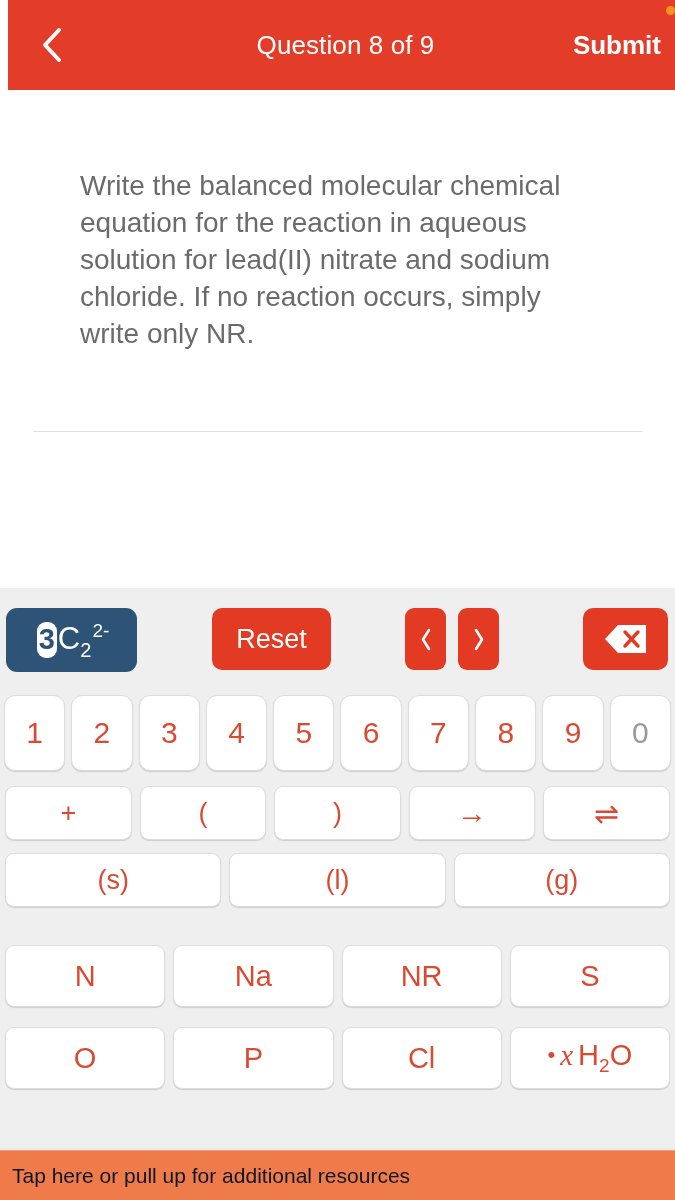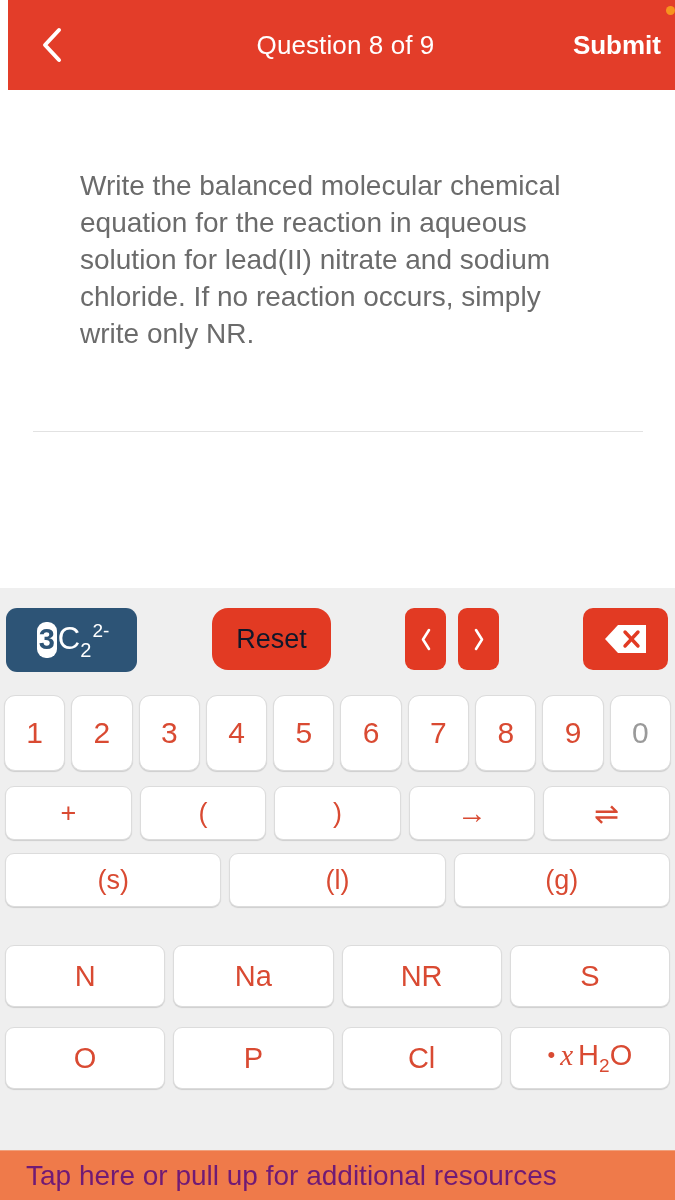--- a/index.html
+++ b/index.html
@@ -90,23 +90,23 @@
     font-weight: 700; font-size: 29px; line-height: 1;
     display: inline-block; margin-right: 1px;
   }
   .el { font-size: 31px; }
   .sub { font-size: 20px; position: relative; top: 8px; }
   .sup { font-size: 19px; position: relative; top: -12px; left: 1px; }
 
   .reset-key {
     position: absolute; left: 212px; top: 0;
     width: 119px; height: 62px;
-    background: #e23a23; border-radius: 16px;
-    display: flex; align-items: center; justify-content: center;
-    color: #0f172a; font-size: 27px; cursor: pointer;
+    background: #e23a23; border-radius: 10px;
+    display: flex; align-items: center; justify-content: center;
+    color: #ffffff; font-size: 27px; cursor: pointer;
   }
   .arrow-key {
     position: absolute; top: 0; width: 41px; height: 62px;
     background: #e23a23; border-radius: 9px;
     display: flex; align-items: center; justify-content: center;
     cursor: pointer;
   }
   .arrow-left  { left: 405px; }
   .arrow-right { left: 458px; }
   .arrow-key svg { width: 14px; height: 25px; }
@@ -162,21 +162,21 @@
 
   
   .bottom-bar {
     position: absolute; left: 0; bottom: 0; width: 675px; height: 50px;
     background: #ef7a4a;
     display: flex; align-items: center;
     border-top: 1px solid #f0a07c;
     cursor: pointer;
   }
   .bottom-bar-text {
-    color: #701a75; font-size: 28px; padding-left: 26px;
+    color: #0f172a; font-size: 21px; padding-left: 12px;
   }
 </style>
 </head>
 <body>
 
 <div id="app">
 
   <div class="header">
     <div class="back-btn">
       <svg class="chev-back" viewBox="0 0 21 36">

